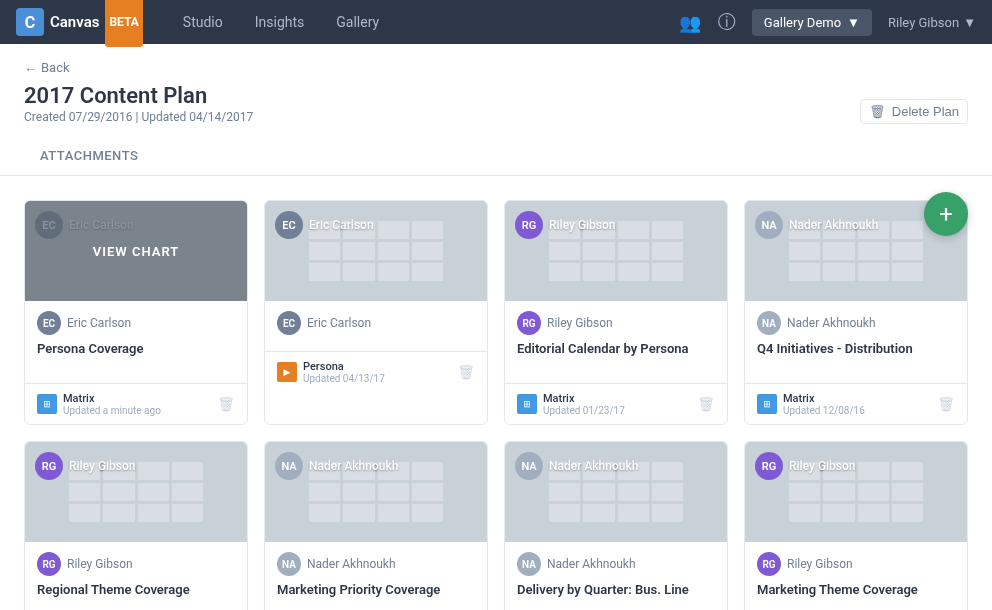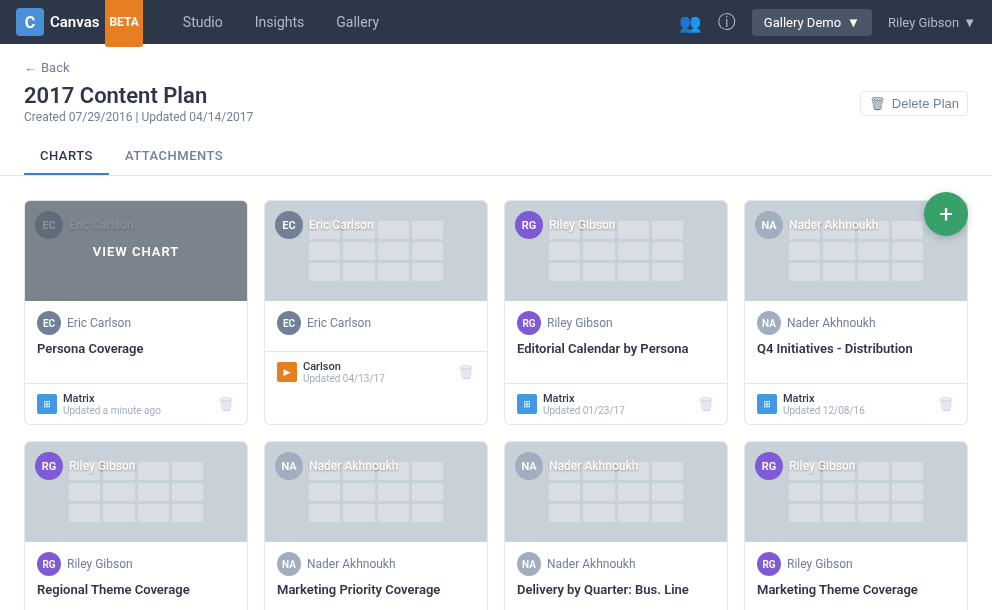--- a/index.html
+++ b/index.html
@@ -60,21 +60,21 @@
     
     .page-header {
       padding: 16px 24px 0;
       border-bottom: 1px solid #e2e8f0;
     }
     .back-link {
       display: flex; align-items: center; gap: 4px;
       color: #718096; font-size: 13px; cursor: pointer; margin-bottom: 8px;
     }
     .page-header-top {
-      display: flex; align-items: center; justify-content: space-between;
+      display: flex; align-items: flex-end; justify-content: space-between;
     }
     .page-title {
       font-size: 22px; font-weight: 600; color: #2d3748;
     }
     .page-meta {
       color: #718096; font-size: 12px; margin-top: 2px;
     }
     .delete-btn {
       display: flex; align-items: center; gap: 6px;
       color: #718096; font-size: 13px; cursor: pointer; padding: 4px 8px;
@@ -238,21 +238,20 @@
       <div>
         <h1 class="page-title">2017 Content Plan</h1>
         <div class="page-meta">Created 07/29/2016  |  Updated 04/14/2017</div>
       </div>
       <button class="delete-btn">
         <span>🗑</span>
         <span>Delete Plan</span>
       </button>
     </div>
     <div class="tabs">
-      <div class="tab active">CHARTS</div>
       <div class="tab">ATTACHMENTS</div>
     </div>
   </div>
 
   <div class="main-content">
     <div class="fab">+</div>
 
     <div id="cards-grid" class="cards-grid">
 
     <div class="chart-card">
@@ -310,21 +309,21 @@
       <div class="card-body">
         <div class="card-author-row">
           <div class="avatar eric" style="width:24px;height:24px;font-size:10px;background:#718096">EC</div>
           <span class="card-author-name">Eric Carlson</span>
         </div>
       </div>
       <div class="card-footer">
         <div class="card-footer-left">
           <div class="chart-type-icon timeline" style="background:#e67e22">▶</div>
           <div>
-            <div class="card-type-label">Carlson</div>
+            <div class="card-type-label">Persona</div>
             <div class="card-update">Updated 04/13/17</div>
           </div>
         </div>
         <span class="card-delete-icon">🗑</span>
       </div>
     </div>
 
     <div class="chart-card">
       <div class="card-preview">
 

